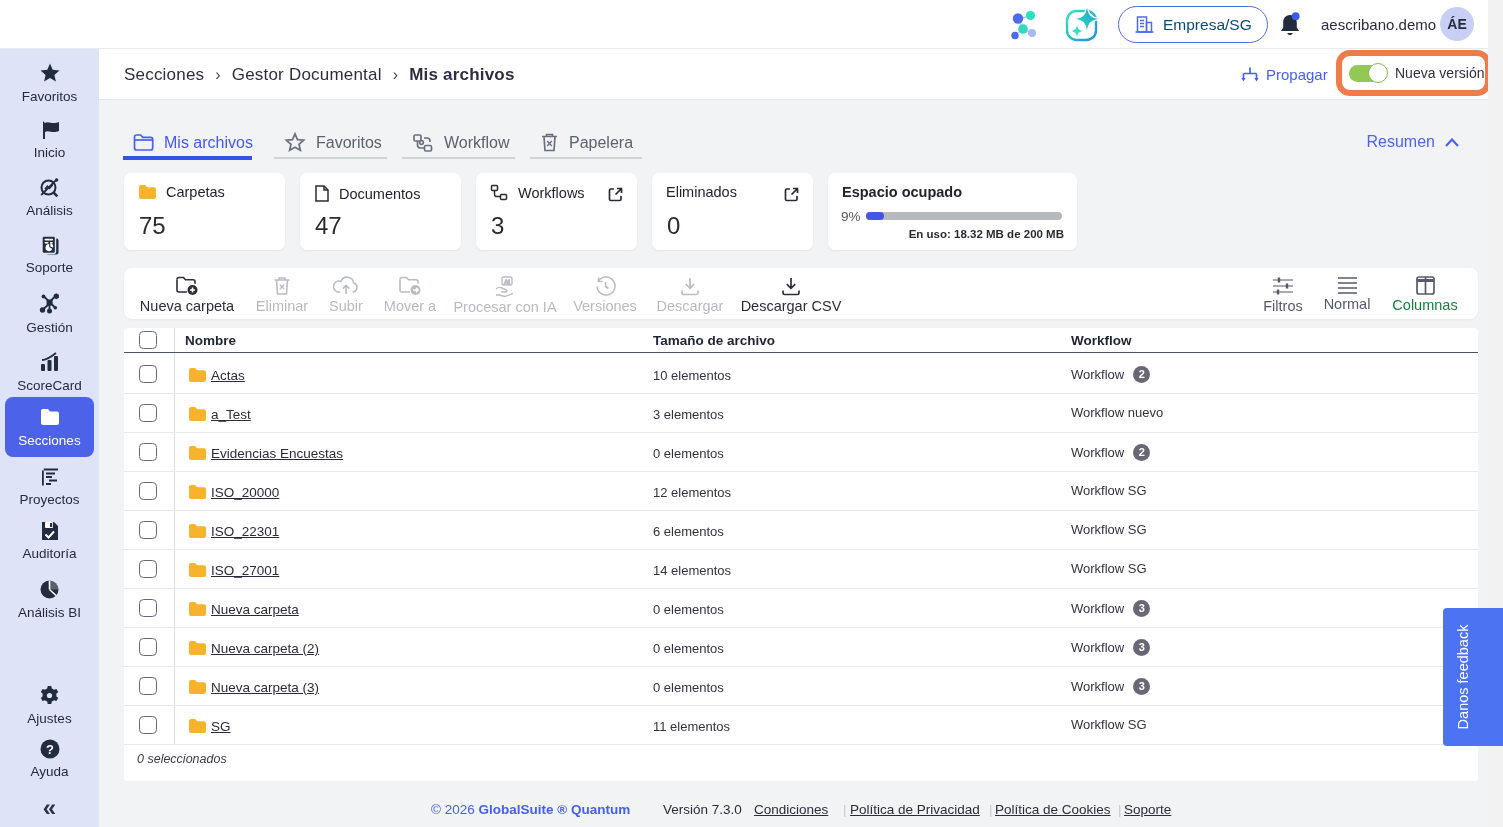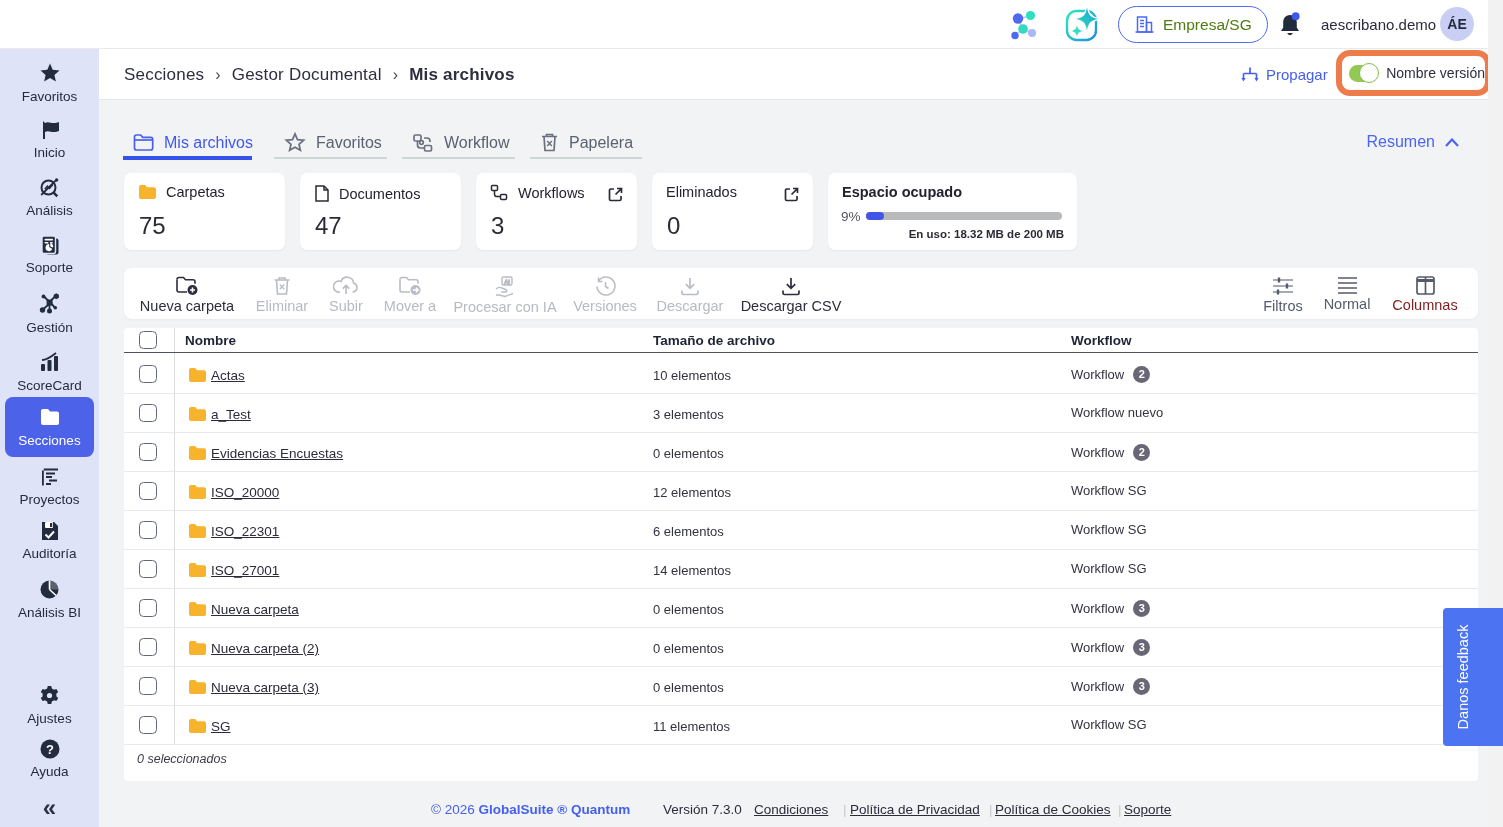--- a/index.html
+++ b/index.html
@@ -5,21 +5,21 @@
 <style>
   * { margin:0; padding:0; box-sizing:border-box; }
   html,body { width:1503px; height:827px; overflow:hidden; }
   body { font-family:"Liberation Sans", sans-serif; background:#f2f3f4; position:relative; color:#2b2b3d; }
 
   
   .topbar { position:absolute; left:0; top:0; width:1503px; height:49px; background:#fff; border-bottom:1px solid #e8eaec; z-index:5; }
   .logo { position:absolute; left:14px; top:6px; }
   .logo-sub { position:absolute; left:104px; top:27px; font-size:7px; font-weight:700; letter-spacing:1.2px; color:#8fa9f0; }
   .pill { }
-  .pill { display:flex; align-items:center; gap:8px; border:1.4px solid #4d6af0; border-radius:19px; height:37px; padding:0 15px; color:#4d7c0f; font-size:15.5px; white-space:nowrap; }
+  .pill { display:flex; align-items:center; gap:8px; border:1.4px solid #4d6af0; border-radius:19px; height:37px; padding:0 15px; color:#0c4a6e; font-size:15.5px; white-space:nowrap; }
   .avatar { width:34px; height:34px; border-radius:50%; background:#c9cff4; color:#232c3f; font-weight:700; font-size:14px; display:flex; align-items:center; justify-content:center; }
   .username { font-size:15px; color:#2b2b3d; }
 
   
   .sidebar { position:absolute; left:0; top:49px; width:99px; height:778px; background:#dfe3f8; z-index:4; }
   .snav { position:absolute; left:0; width:99px; display:flex; flex-direction:column; align-items:center; color:#232c3f; }
   .snav .lbl { font-size:13.5px; margin-top:4px; }
   .snav.active { left:5px; width:89px; background:#4c63e9; border-radius:8px; color:#fff; padding:8px 0 9px; }
   .collapse { position:absolute; left:0; width:99px; text-align:center; font-size:24px; color:#2b3148; font-weight:700; }
 
@@ -246,21 +246,21 @@
   </div>
   <div class="propagar">
     <svg width="20" height="21" viewBox="0 0 20 21" fill="none" stroke="#4560ef" stroke-width="1.7">
       <path d="M10 3.5 v6 M3.5 9.5 h13 M3.5 9.5 v4.5 M16.5 9.5 v4.5"></path>
       <path d="M1.4 14 h4.2 l-2.1 3.6z M14.4 14 h4.2 l-2.1 3.6z" fill="#4560ef" stroke="none"></path>
     </svg>
     Propagar
   </div>
   <div class="hlbox">
     <div class="toggle"></div>
-    <div class="txt">Nombre versión</div>
+    <div class="txt">Nueva versión</div>
   </div>
 </div>
 
 <div class="content">
   <div class="tabs" id="tabs">
       <div class="tab active" style="left:34px;">
         <svg width="21" height="19" viewBox="0 0 21 19" fill="none" stroke="#4a5ff0" stroke-width="1.7">
           <path d="M1.5 4 c0-1.1.9-2 2-2 h4.2 l2 2.3 h8 c1.1 0 2 .9 2 2 V15 c0 1.1-.9 2-2 2 h-14.2 c-1.1 0-2-.9-2-2z"></path>
           <path d="M1.5 7 h18"></path>
         </svg>
@@ -431,21 +431,21 @@
           <path d="M2 3 h19 M2 8 h19 M2 13 h19 M2 18 h19" stroke-width="1.7"></path>
         </svg>
         <div class="tl" style="color:#555a6a">Normal</div>
       </div>
       <div class="tbtn mid" style="left:1241px; width:120px;">
         <svg width="21" height="21" viewBox="0 0 21 21" fill="none" stroke="#565b6b" stroke-width="1.7">
           <rect x="2" y="2" width="17" height="17" rx="2"></rect>
           <path d="M10.5 2 v17"></path>
           <path d="M2 5.5 h17" stroke-width="3"></path>
         </svg>
-        <div class="tl" style="color:#7f1d1d">Columnas</div>
+        <div class="tl" style="color:#15803d">Columnas</div>
       </div>
     </div>
 
   <div class="tablebox" id="tablebox">
     <div class="vline"></div>
     <div class="thead">
       <div class="hb"></div>
       <div class="cb" style="top:3px"></div>
       <div style="position:absolute; left:61px; top:5px;">Nombre</div>
       <div style="position:absolute; left:529px; top:5px;">Tamaño de archivo</div>

